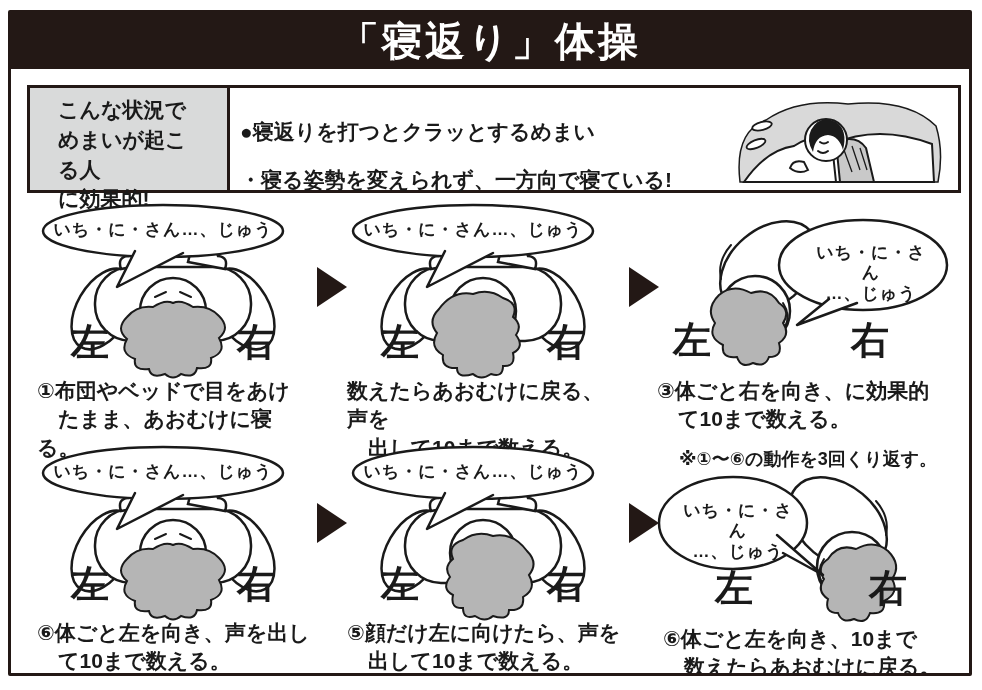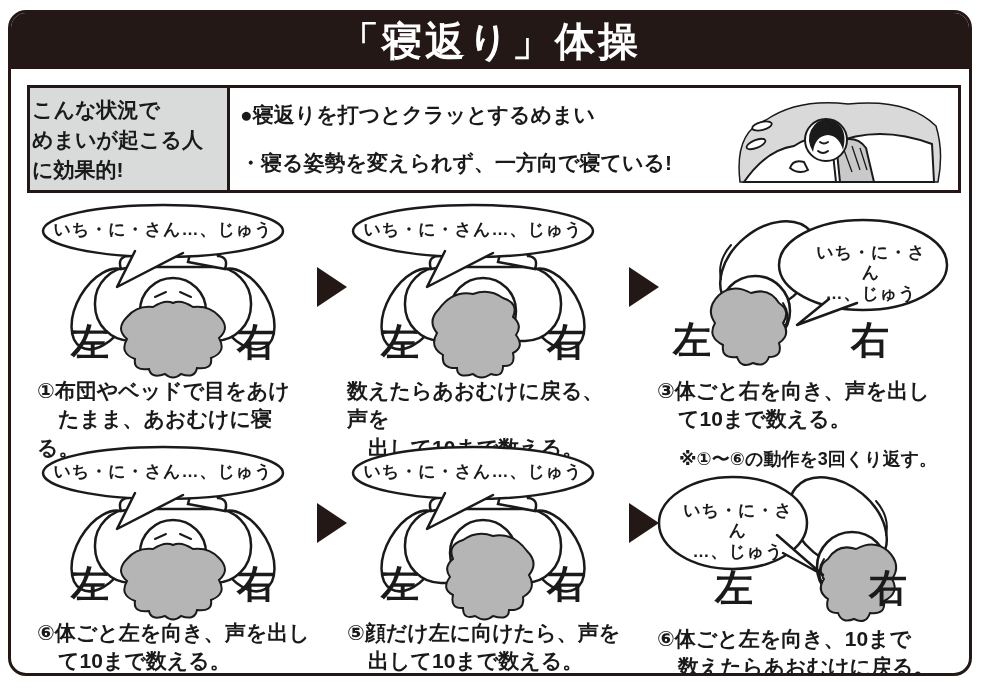--- a/index.html
+++ b/index.html
@@ -1,30 +1,30 @@
 <!DOCTYPE html>
 <html><head>
 <meta charset="utf-8">
 <style>
   html,body { margin:0; padding:0; background:#fff; }
   body { width:982px; height:690px; font-family:"Liberation Sans","DejaVu Sans",sans-serif; color:#1a1a1a; }
   .sheet { position:relative; width:982px; height:690px; background:#fff; overflow:hidden; }
   .frame { position:absolute; left:8px; top:10px; width:964px; height:666px;
-           border:3px solid #231815; border-radius:18px; background:#fff;
+           border:3px solid #231815; border-radius:2px; background:#fff;
            box-sizing:border-box; overflow:hidden; }
   .band { position:absolute; left:0; top:0; width:100%; height:56px; background:#231815;
           display:flex; align-items:center; justify-content:center; }
   .title { color:#fff; font-size:40px; font-weight:bold; letter-spacing:3px; }
 
   .infobox { position:absolute; left:16px; top:72px; width:934px; height:108px;
              border:3px solid #231815; display:flex; box-sizing:border-box; background:#fff; }
   .info-left { width:200px; background:#d9dada; border-right:3px solid #231815;
-               padding:7px 2px; font-size:21px; font-weight:bold; line-height:1.42;
+               padding:7px 28px; font-size:21px; font-weight:bold; line-height:1.42;
                white-space:pre-line; box-sizing:border-box; }
-  .info-right { flex:1; position:relative; padding:7px 0 0 10px; }
+  .info-right { flex:1; position:relative; padding:24px 0 0 10px; }
   .info-line1 { font-size:21px; font-weight:bold; margin-top:6px; }
   .info-line2 { font-size:21px; font-weight:bold; margin-top:20px; }
   .sleep-illo { position:absolute; right:8px; top:2px; }
 
   .panel { position:absolute; }
   .panel svg { position:absolute; left:0; top:0; }
   .bubble-text { position:absolute; font-weight:bold; font-size:17px; text-align:center;
                  white-space:pre-line; line-height:1.2; letter-spacing:1px; }
   .bubble-text.left-align { text-align:center; }
   .side-label { position:absolute; font-size:38px; font-weight:bold;
@@ -132,21 +132,21 @@
           <path class="ln" d="M32,28 q8,12 2,24 M25,44 l8,3 M21,56 l7,2"></path>
           <path class="hair" d="M-32,20 Q-46,34 -36,48 Q-44,62 -28,70 Q-30,84 -14,82 Q-10,94 2,88 Q14,93 18,82 Q32,82 28,68 Q40,60 32,48 Q40,36 28,28 Q18,12 0,18 Q-18,8 -32,20 Z"></path>
         </g>
         <ellipse class="wh" cx="212" cy="62" rx="84" ry="45"></ellipse>
         <path class="tail" d="M178,96 L146,122 L206,100"></path>
       </svg>
       <div class="bubble-text left-align" style="left:160px; top:40px; width:120px">いち・に・さん
 …、じゅう</div>
       <div class="side-label" style="left:22px; top:118px">左</div>
       <div class="side-label" style="left:200px; top:118px">右</div>
-      <div class="caption" style="left:6px; top:174px; width:300px">③体ごと右を向き、声を出し
+      <div class="caption" style="left:6px; top:174px; width:300px">③体ごと右を向き、に効果的
 　て10まで数える。</div>
     </div>
 
     <div class="panel" style="left:22px; top:432px; width:280px; height:245px">
       <svg width="280" height="178" viewBox="0 0 280 178">
         <g transform="translate(140,64)">
           <ellipse class="wh" cx="-70" cy="42" rx="26" ry="44" transform="rotate(30 -70 42)"></ellipse>
           <ellipse class="wh" cx="70" cy="42" rx="26" ry="44" transform="rotate(-30 70 42)"></ellipse>
           <rect class="wh" x="-78" y="0" width="156" height="74" rx="36"></rect>
           <path class="wh" d="M-52,2 q-4,-12 7,-13 q2,-7 10,-5 q4,-5 10,-2 q7,-2 8,5 l2,8 Z"></path>
@@ -203,18 +203,18 @@
           <path class="hair" d="M-32,20 Q-46,34 -36,48 Q-44,62 -28,70 Q-30,84 -14,82 Q-10,94 2,88 Q14,93 18,82 Q32,82 28,68 Q40,60 32,48 Q40,36 28,28 Q18,12 0,18 Q-18,8 -32,20 Z"></path>
         </g>
         <ellipse class="wh" cx="82" cy="88" rx="74" ry="46"></ellipse>
         <path class="tail" d="M132,118 L172,140 L126,100"></path>
       </svg>
       <div class="note" style="left:28px; top:12px; width:284px">※①〜⑥の動作を3回くり返す。</div>
       <div class="bubble-text left-align" style="left:32px; top:66px; width:110px">いち・に・さん
 …、じゅう</div>
       <div class="side-label" style="left:64px; top:134px">左</div>
       <div class="side-label" style="left:218px; top:134px">右</div>
-      <div class="caption" style="left:6px; top:190px; width:300px">⑥体ごと左を向き、10まで
+      <div class="caption" style="left:12px; top:190px; width:300px">⑥体ごと左を向き、10まで
 　数えたらあおむけに戻る。</div>
     </div>
 
   </div>
 </div>
 
 </body></html>

